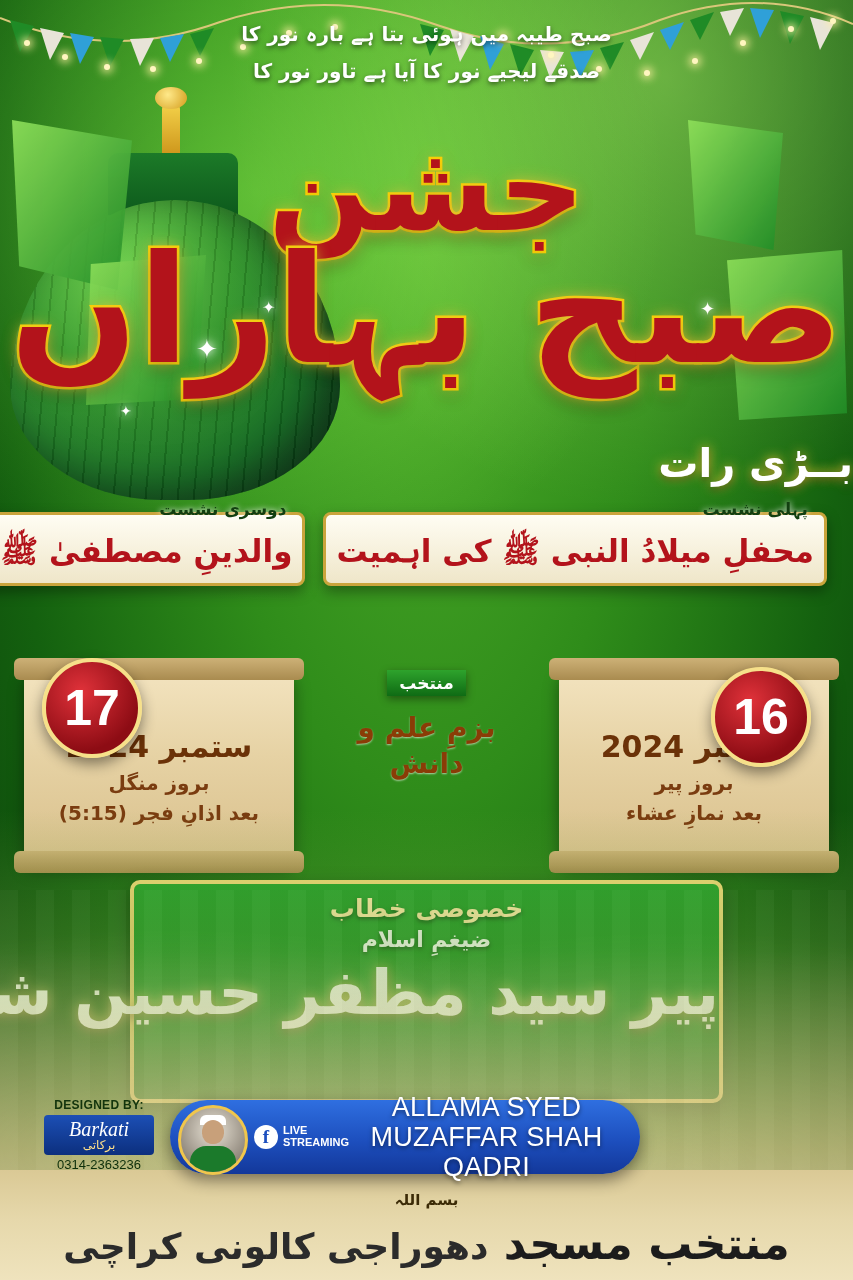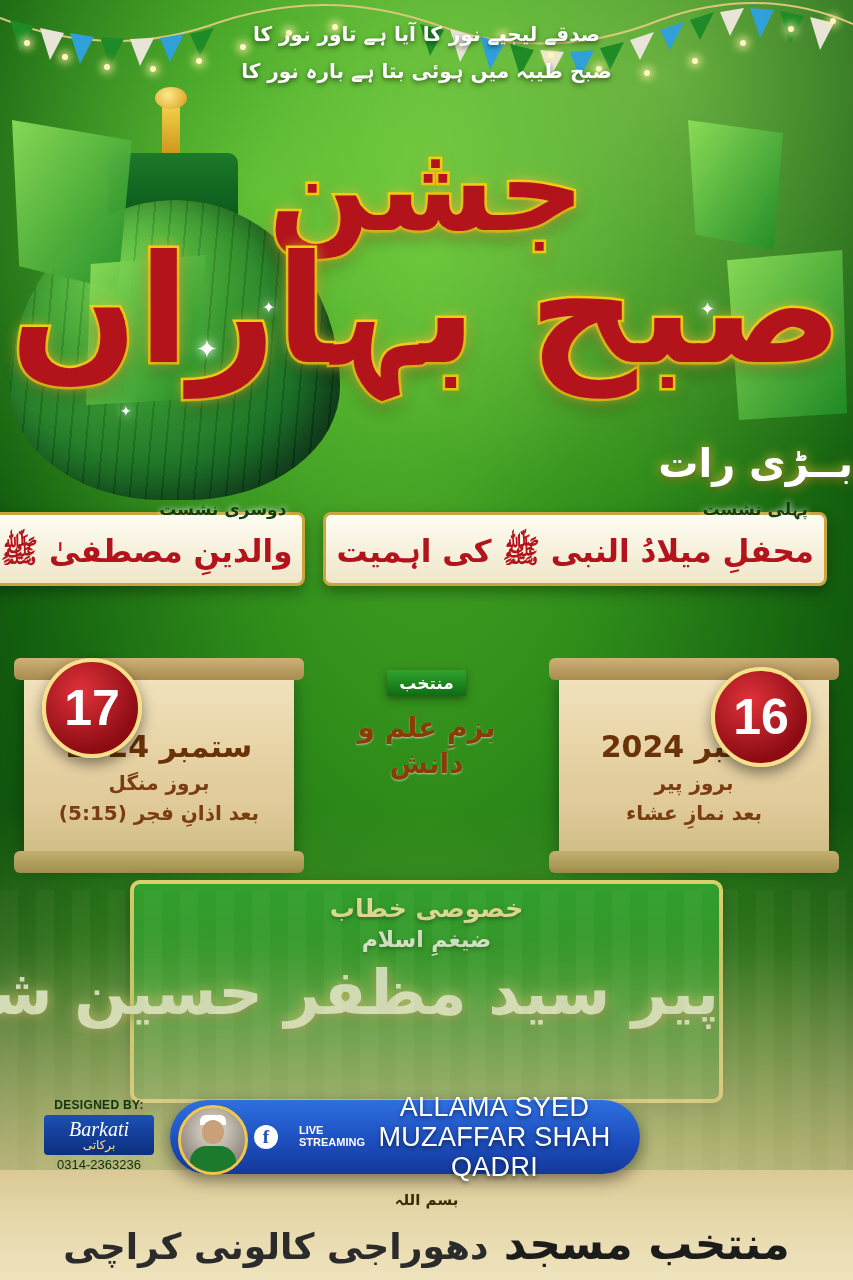--- a/index.html
+++ b/index.html
@@ -440,21 +440,20 @@
     font-size: 19px;
     line-height: 24px;
     text-align: center;
   }
   .live-text {
     color: #fff;
     font-size: 11px;
     font-weight: bold;
     line-height: 1.05;
     text-align: left;
-    margin-left: 16px;
   }
   .live-name {
     flex: 1;
     text-align: center;
     color: #fff;
     font-size: 27px;
     font-weight: normal;
     line-height: 1.12;
     letter-spacing: .3px;
     padding-right: 16px;
@@ -554,22 +553,22 @@
     <div class="bulb" style="left:788px; top:26px;"></div>
     <div class="bulb" style="left:830px; top:18px;"></div>
   </div>
 
   <div class="sparkle" style="left:196px; top:336px; font-size:26px;">✦</div>
   <div class="sparkle" style="left:262px; top:300px; font-size:16px;">✦</div>
   <div class="sparkle" style="left:120px; top:404px; font-size:14px;">✦</div>
   <div class="sparkle" style="left:700px; top:300px; font-size:18px;">✦</div>
 
   <div class="top-couplet urdu">
+    <div>صبح طیبہ میں ہوئی بتا ہے بارہ نور کا</div>
     <div>صدقے لیجیے نور کا آیا ہے تاور نور کا</div>
-    <div>صبح طیبہ میں ہوئی بتا ہے بارہ نور کا</div>
   </div>
 
   <div class="main-title urdu">
     <div class="line1">جشن</div>
     <div class="line2">صبح بہاراں</div>
   </div>
 
   <div class="subtitle-bari urdu">بــڑی رات</div>
 
   <div class="sessions">

